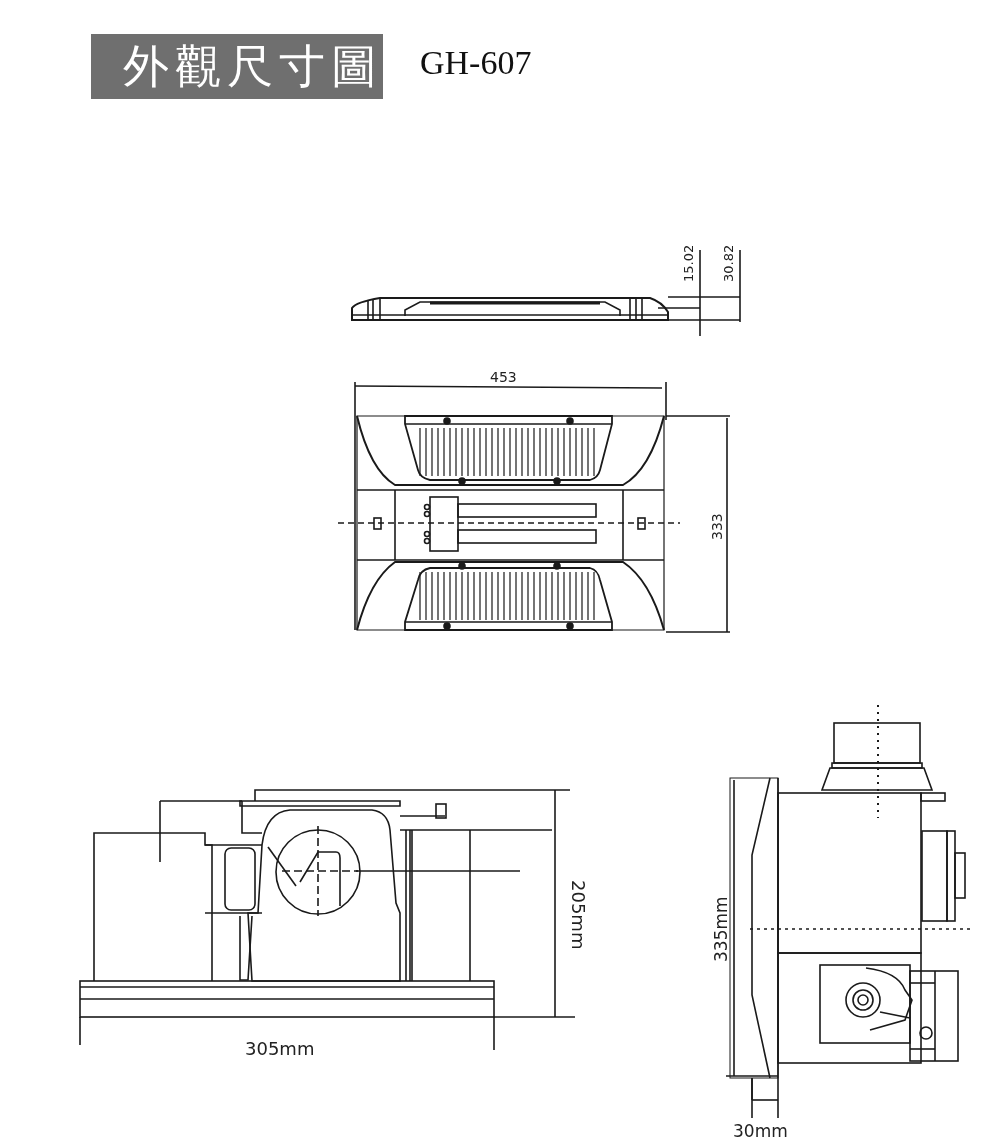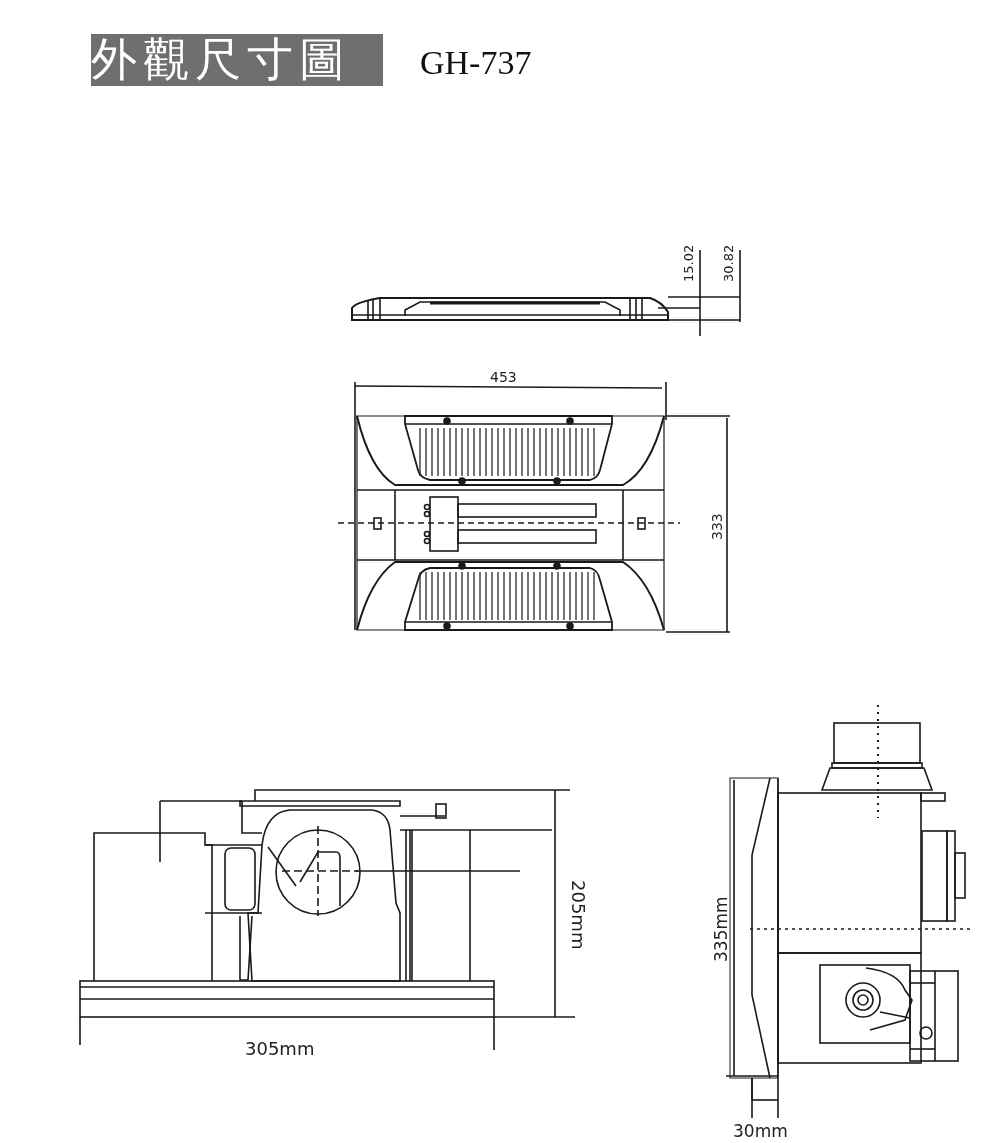--- a/index.html
+++ b/index.html
@@ -1,29 +1,29 @@
 <!DOCTYPE html>
 <html><head>
 <meta charset="utf-8">
 <style>
   html, body { margin: 0; padding: 0; background: #ffffff; }
   body { width: 1000px; height: 1143px; position: relative; overflow: hidden; font-family: "Liberation Sans", sans-serif; }
-  .title-box { position: absolute; left: 91px; top: 34px; width: 292px; height: 52px; background: #6f6f6f; display: flex; align-items: center; justify-content: flex-start; }
+  .title-box { position: absolute; left: 91px; top: 34px; width: 292px; height: 65px; background: #6f6f6f; display: flex; align-items: center; justify-content: flex-end; }
   .title-text { color: #ffffff; font-family: "DejaVu Sans", sans-serif; font-size: 46px; letter-spacing: 6px; font-weight: 300; white-space: nowrap; }
   .model { position: absolute; left: 420px; top: 44px; font-family: "Liberation Serif", serif; font-size: 34px; color: #111; }
   svg { position: absolute; left: 0; top: 0; }
   .dim { font-family: "DejaVu Sans", sans-serif; fill: #222; }
 </style>
 </head>
 <body>
 
 <div class="title-box">
   <span class="title-text">外觀尺寸圖</span>
 </div>
-<div class="model">GH-737</div>
+<div class="model">GH-607</div>
 
 <svg width="1000" height="1143" viewBox="0 0 1000 1143" fill="none" stroke="#1a1a1a" stroke-width="1.6">
 
   <g>
     <path d="M352 318 L352 308 Q356 302 380 298 L650 298 Q662 302 668 312 L668 320 L352 320 Z" stroke-width="2"></path>
     <line x1="352" y1="315" x2="668" y2="315"></line>
     <path d="M405 316 L405 310 L420 302 L605 302 L620 310 L620 316"></path>
     <line x1="430" y1="303" x2="600" y2="303" stroke-width="3"></line>
     <line x1="368" y1="300" x2="368" y2="319"></line>
       <line x1="373" y1="300" x2="373" y2="319"></line>

